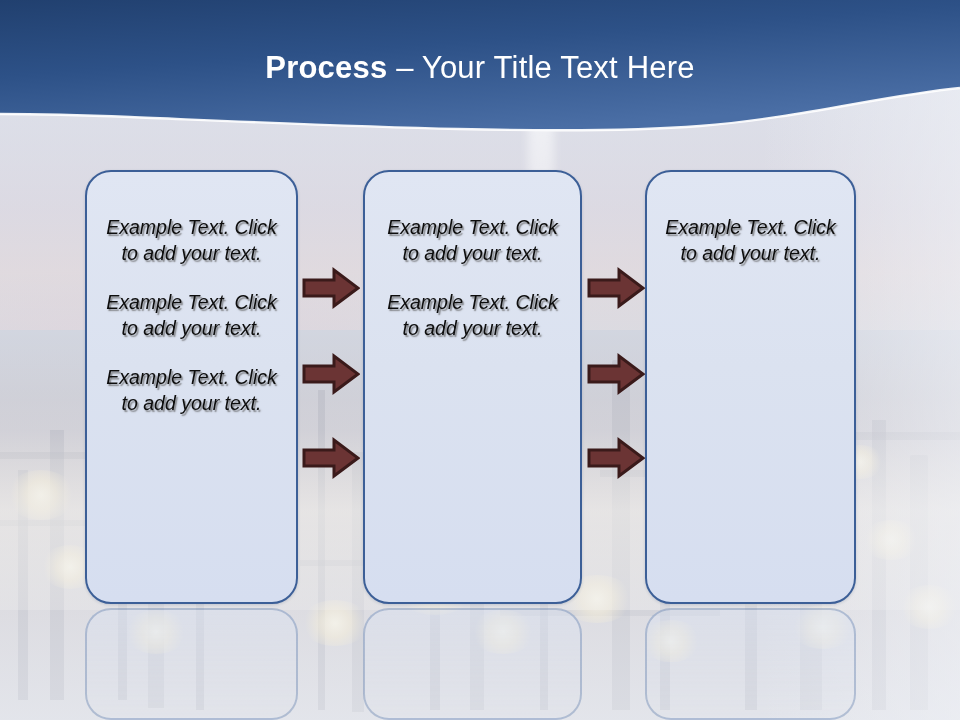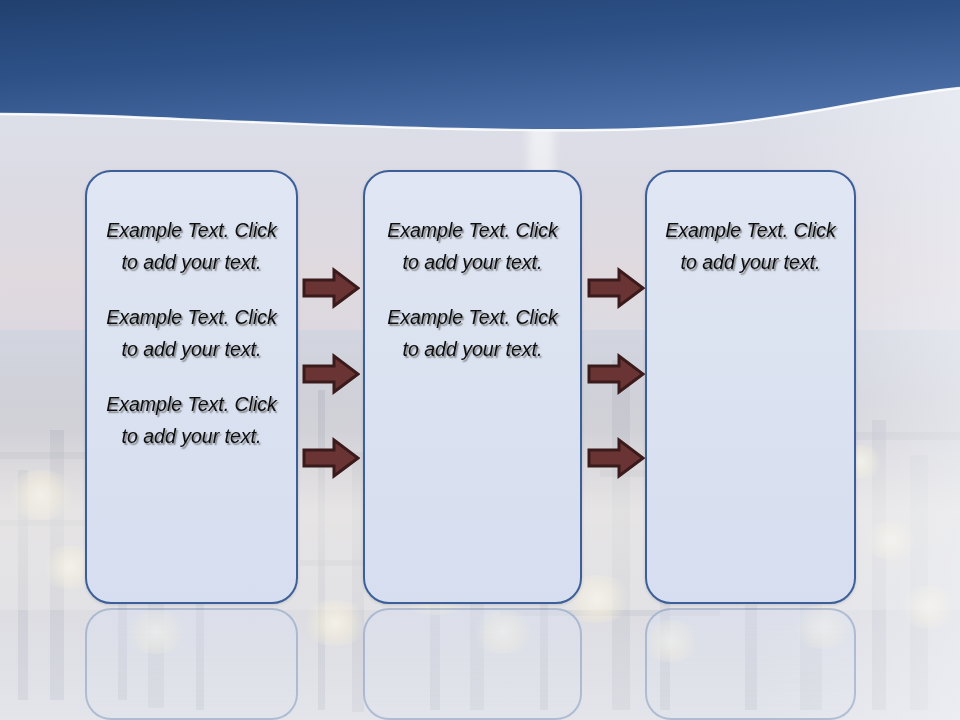--- a/index.html
+++ b/index.html
@@ -58,21 +58,21 @@
     position:absolute;
     background:linear-gradient(to bottom,#e0e6f3 0%,#dbe2f0 45%,#d6def0 100%);
     border:2.4px solid #3c5f97;border-radius:26px;
     box-shadow:0 1px 3px rgba(40,60,100,.18);
     box-sizing:border-box;
     display:flex;flex-direction:column;align-items:center;
   }
   .box .pad{width:100%;}
   .para{
     text-align:center;font-style:italic;color:#0d0d0d;
-    font-size:19.5px;line-height:32px;
+    font-size:19.5px;line-height:26px;
     text-shadow:1.6px 1.6px 1.4px rgba(90,90,90,.70);
     margin:0 0 23px 0;
   }
   .para:last-child{margin-bottom:0;}
 
   
   .reflect{
     position:absolute;
     border:2px solid rgba(60,95,151,.30);
     border-radius:26px;
@@ -147,20 +147,23 @@
           <stop offset="0%" stop-color="#21406f"></stop>
           <stop offset="45%" stop-color="#2d5187"></stop>
           <stop offset="100%" stop-color="#4a6ea5"></stop>
         </linearGradient>
       </defs>
       <path d="M0,0 L960,0 L960,88 C880,96 800,118 700,126 C560,137 300,124 130,117 C80,115 38,114 0,114 Z" fill="url(#bnr)"></path>
       <path d="M0,114 C38,114 80,115 130,117 C300,124 560,137 700,126 C800,118 880,96 960,88" fill="none" stroke="#ffffff" stroke-width="2.4" opacity=".92"></path>
     </svg>
   </div>
 
+  <div class="title">
+    <span class="strong">Process</span><span class="rest"> – Your Title Text Here</span>
+  </div>
 
   <div class="reflect" style="left:85px;top:608px;width:213px;height:112px;"></div>
   <div class="reflect" style="left:363px;top:608px;width:219px;height:112px;"></div>
   <div class="reflect" style="left:645px;top:608px;width:211px;height:112px;"></div>
 
   <div class="box" style="left:85px;top:170px;width:213px;height:434px;padding:42px 14px 0 14px;">
     <div class="pad">
       <p class="para">Example Text. Click  to add your text.</p>
       <p class="para">Example Text. Click  to add your text.</p>
       <p class="para">Example Text. Click  to add your text.</p>

